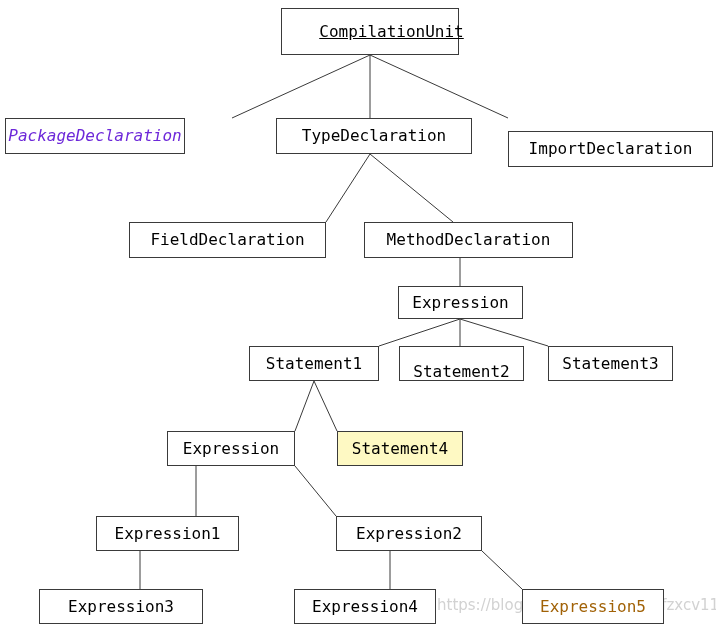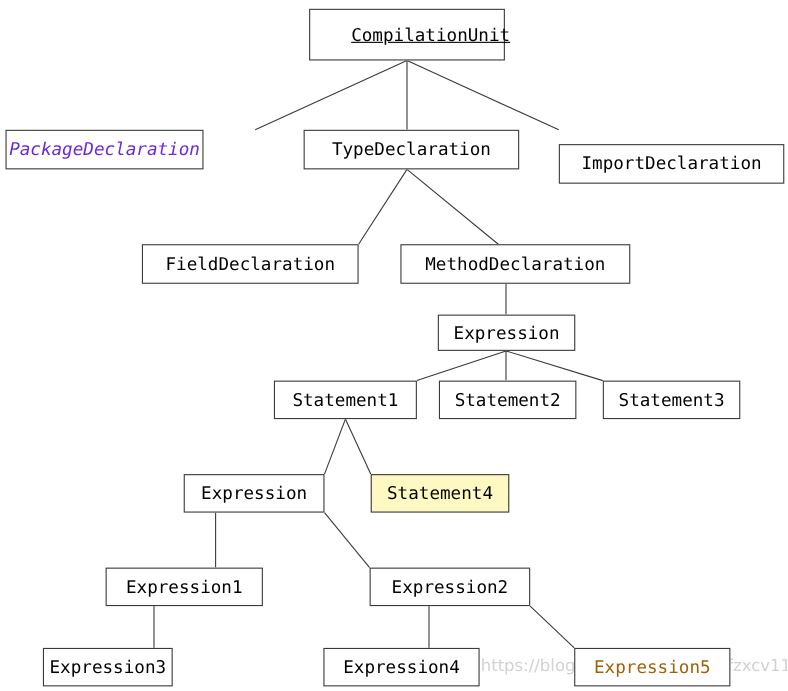--- a/index.html
+++ b/index.html
@@ -103,39 +103,39 @@
       </div>
       <div class="node" style="left: 364px; top: 222px; width: 209px; height: 36px; border-color: rgb(58, 58, 58); background: rgb(255, 255, 255); color: rgb(0, 0, 0);">
         <span class="node-label">MethodDeclaration</span>
       </div>
       <div class="node" style="left: 398px; top: 286px; width: 125px; height: 33px; border-color: rgb(58, 58, 58); background: rgb(255, 255, 255); color: rgb(0, 0, 0);">
         <span class="node-label">Expression</span>
       </div>
       <div class="node" style="left: 249px; top: 346px; width: 130px; height: 35px; border-color: rgb(58, 58, 58); background: rgb(255, 255, 255); color: rgb(0, 0, 0);">
         <span class="node-label">Statement1</span>
       </div>
-      <div class="node" style="left: 399px; top: 346px; width: 125px; height: 35px; border-color: rgb(58, 58, 58); background: rgb(255, 255, 255); color: rgb(0, 0, 0);">
+      <div class="node" style="left: 399px; top: 346px; width: 125px; height: 35px; border-color: rgb(58, 58, 58); background: rgb(255, 255, 255); color: rgb(0, 0, 0); align-items: flex-end;">
         <span class="node-label">Statement2</span>
       </div>
       <div class="node" style="left: 548px; top: 346px; width: 125px; height: 35px; border-color: rgb(58, 58, 58); background: rgb(255, 255, 255); color: rgb(0, 0, 0);">
         <span class="node-label">Statement3</span>
       </div>
       <div class="node" style="left: 167px; top: 431px; width: 128px; height: 35px; border-color: rgb(58, 58, 58); background: rgb(255, 255, 255); color: rgb(0, 0, 0);">
         <span class="node-label">Expression</span>
       </div>
       <div class="node" style="left: 337px; top: 431px; width: 126px; height: 35px; border-color: rgb(58, 58, 58); background: #fef9c3; color: rgb(0, 0, 0);">
         <span class="node-label">Statement4</span>
       </div>
       <div class="node" style="left: 96px; top: 516px; width: 143px; height: 35px; border-color: rgb(58, 58, 58); background: rgb(255, 255, 255); color: rgb(0, 0, 0);">
         <span class="node-label">Expression1</span>
       </div>
       <div class="node" style="left: 336px; top: 516px; width: 146px; height: 35px; border-color: rgb(58, 58, 58); background: rgb(255, 255, 255); color: rgb(0, 0, 0);">
         <span class="node-label">Expression2</span>
       </div>
-      <div class="node" style="left: 39px; top: 589px; width: 118px; height: 35px; border-color: rgb(58, 58, 58); background: rgb(255, 255, 255); color: rgb(0, 0, 0);">
+      <div class="node" style="left: 39px; top: 589px; width: 164px; height: 35px; border-color: rgb(58, 58, 58); background: rgb(255, 255, 255); color: rgb(0, 0, 0);">
         <span class="node-label">Expression3</span>
       </div>
       <div class="node" style="left: 294px; top: 589px; width: 142px; height: 35px; border-color: rgb(58, 58, 58); background: rgb(255, 255, 255); color: rgb(0, 0, 0); justify-content: center;">
         <span class="node-label">Expression4</span>
       </div>
       <div class="node" style="left: 522px; top: 589px; width: 142px; height: 35px; border-color: rgb(58, 58, 58); background: rgb(255, 255, 255); color: #a16207;">
         <span class="node-label">Expression5</span>
       </div>
     </div>
 

